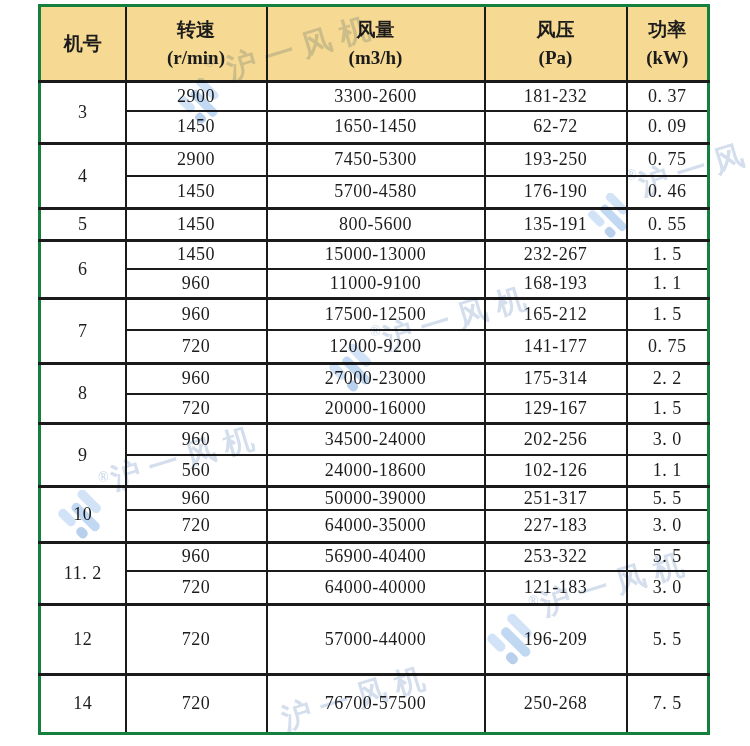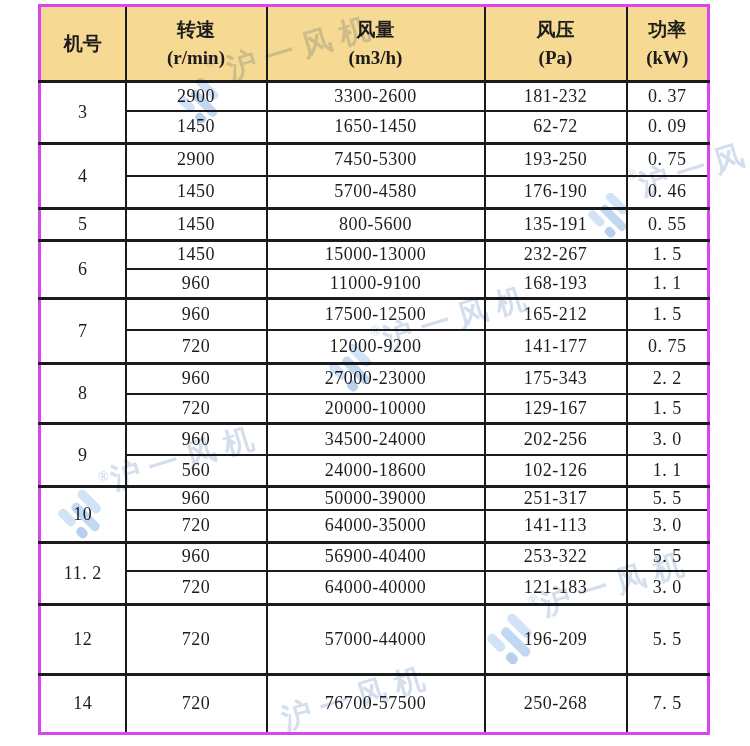--- a/index.html
+++ b/index.html
@@ -14,21 +14,21 @@
     background: #ffffff;
   }
   table.spec {
     position: absolute;
     left: 38px; top: 4px;
     width: 669px;
     border-collapse: collapse;
     table-layout: fixed;
     z-index: 1;
   }
-  table.spec { border: 3px solid #d946ef; }
+  table.spec { border: 3px solid #15803d; }
   .spec th, .spec td {
     border: 2px solid #1b1b1b;
     padding: 0;
     text-align: center;
     vertical-align: middle;
     color: #1c1c1c;
     overflow: hidden;
   }
   .spec thead th {
     background: #f6d992;
@@ -168,26 +168,26 @@
         <tr class="sub" style="height: 34px;">
           <td>720</td>
           <td>12000-9200</td>
           <td>141-177</td>
           <td>0. 75</td>
         </tr>
         <tr class="group-start" style="height: 30px;">
           <td rowspan="2" class="model-cell">8</td>
           <td>960</td>
           <td>27000-23000</td>
-          <td>175-343</td>
+          <td>175-314</td>
           <td>2. 2</td>
         </tr>
         <tr class="sub" style="height: 30px;">
           <td>720</td>
-          <td>20000-10000</td>
+          <td>20000-16000</td>
           <td>129-167</td>
           <td>1. 5</td>
         </tr>
         <tr class="group-start" style="height: 31px;">
           <td rowspan="2" class="model-cell">9</td>
           <td>960</td>
           <td>34500-24000</td>
           <td>202-256</td>
           <td>3. 0</td>
         </tr>
@@ -200,21 +200,21 @@
         <tr class="group-start" style="height: 20px;">
           <td rowspan="2" class="model-cell">10</td>
           <td>960</td>
           <td>50000-39000</td>
           <td>251-317</td>
           <td>5. 5</td>
         </tr>
         <tr class="sub" style="height: 32px;">
           <td>720</td>
           <td>64000-35000</td>
-          <td>141-113</td>
+          <td>227-183</td>
           <td>3. 0</td>
         </tr>
         <tr class="group-start" style="height: 29px;">
           <td rowspan="2" class="model-cell">11. 2</td>
           <td>960</td>
           <td>56900-40400</td>
           <td>253-322</td>
           <td>5. 5</td>
         </tr>
         <tr class="sub" style="height: 33px;">

